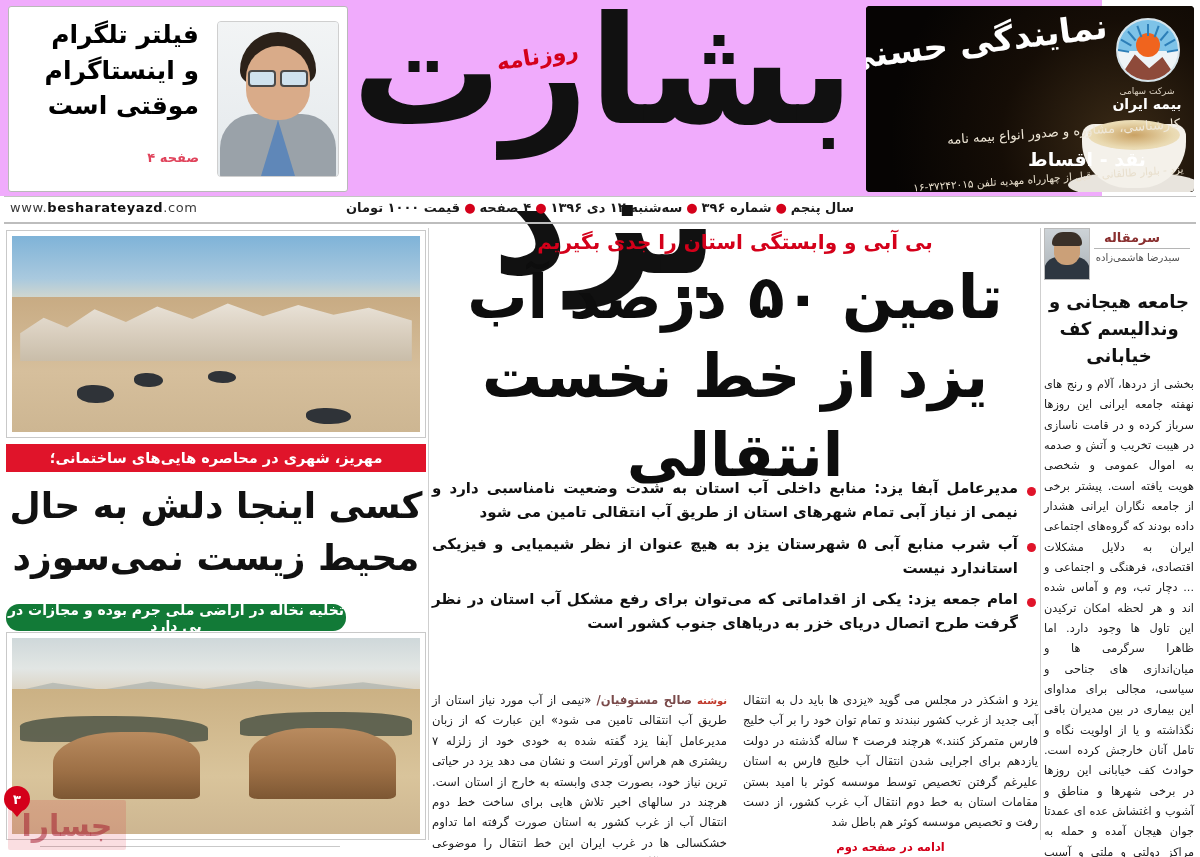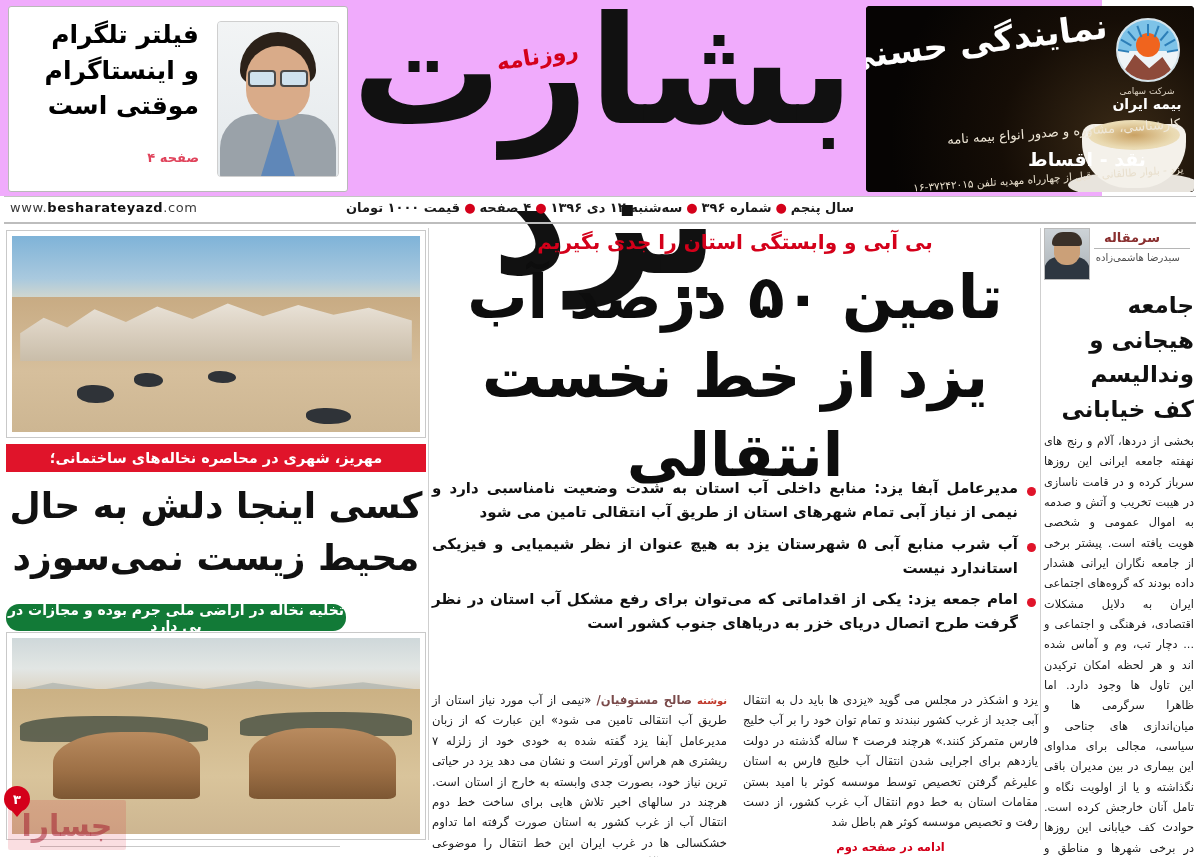--- a/index.html
+++ b/index.html
@@ -176,21 +176,21 @@
   .edit-author { position:absolute; right:14px; top:24px; font-size:10px; color:#4d4d4d;margin-left:28px; }
   .edit-photo { position:absolute; left:0; top:0; width:46px; height:52px; border:1px solid #bbb; overflow:hidden; background:#cfd4d8; }
   .ep-bg { position:absolute; inset:0; background:linear-gradient(180deg,#cdd3d7 0%,#aab1b6 100%); }
   .ep-head { position:absolute; left:50%; top:6px; width:26px; height:30px; transform:translateX(-50%);
       background:#cba078; border-radius:13px 13px 12px 12px; }
   .ep-hair { position:absolute; left:50%; top:3px; width:30px; height:14px; transform:translateX(-50%);
       background:#3a3028; border-radius:15px 15px 4px 4px; }
   .ep-body { position:absolute; left:50%; bottom:0; width:46px; height:22px; transform:translateX(-50%);
       background:#2e3741; border-radius:14px 14px 0 0; }
   .edit-title {
-    text-align:right; font-size:23px; font-weight:bold; color:#111;
+    text-align:center; font-size:18px; font-weight:bold; color:#111;
     line-height:1.5; margin:6px 0 6px; letter-spacing:-0.3px;
   }
   .edit-body { font-size:11.3px; line-height:1.8; color:#1a1a1a; text-align:justify; }
 
   
   .page-badge {
     position:absolute; left:4px; top:786px; width:26px; height:26px; border-radius:50%;
     background:#d4001a; color:#fff; font-size:13px; font-weight:bold;
     display:flex; align-items:center; justify-content:center; z-index:5;
   }
@@ -289,21 +289,21 @@
           <div class="sky-a"></div>
           <div class="ground-a"></div>
           <div class="rubble-a"></div>
           <div class="trash-a" style="left:16%;top:76%;width:9%;height:9%;"></div>
           <div class="trash-a" style="left:30%;top:70%;width:7%;height:7%;"></div>
           <div class="trash-a" style="left:48%;top:69%;width:7%;height:6%;"></div>
           <div class="trash-a" style="left:72%;top:88%;width:11%;height:8%;"></div>
         </div>
       </div>
 
-      <div class="banner-red">مهریز، شهری در محاصره نخاله‌های ساختمانی؛</div>
+      <div class="banner-red">مهریز، شهری در محاصره هایی‌های ساختمانی؛</div>
 
       <div class="lead-head">کسی اینجا دلش به حال محیط زیست نمی‌سوزد</div>
 
       <div class="banner-green">تخلیه نخاله در اراضی ملی جرم بوده و مجازات در پی دارد</div>
 
       <div class="photo-frame photo2">
         <div class="photo-img-b">
           <div class="sky-b"></div>
           <div class="ridge-b"></div>
           <div class="ground-b"></div>

